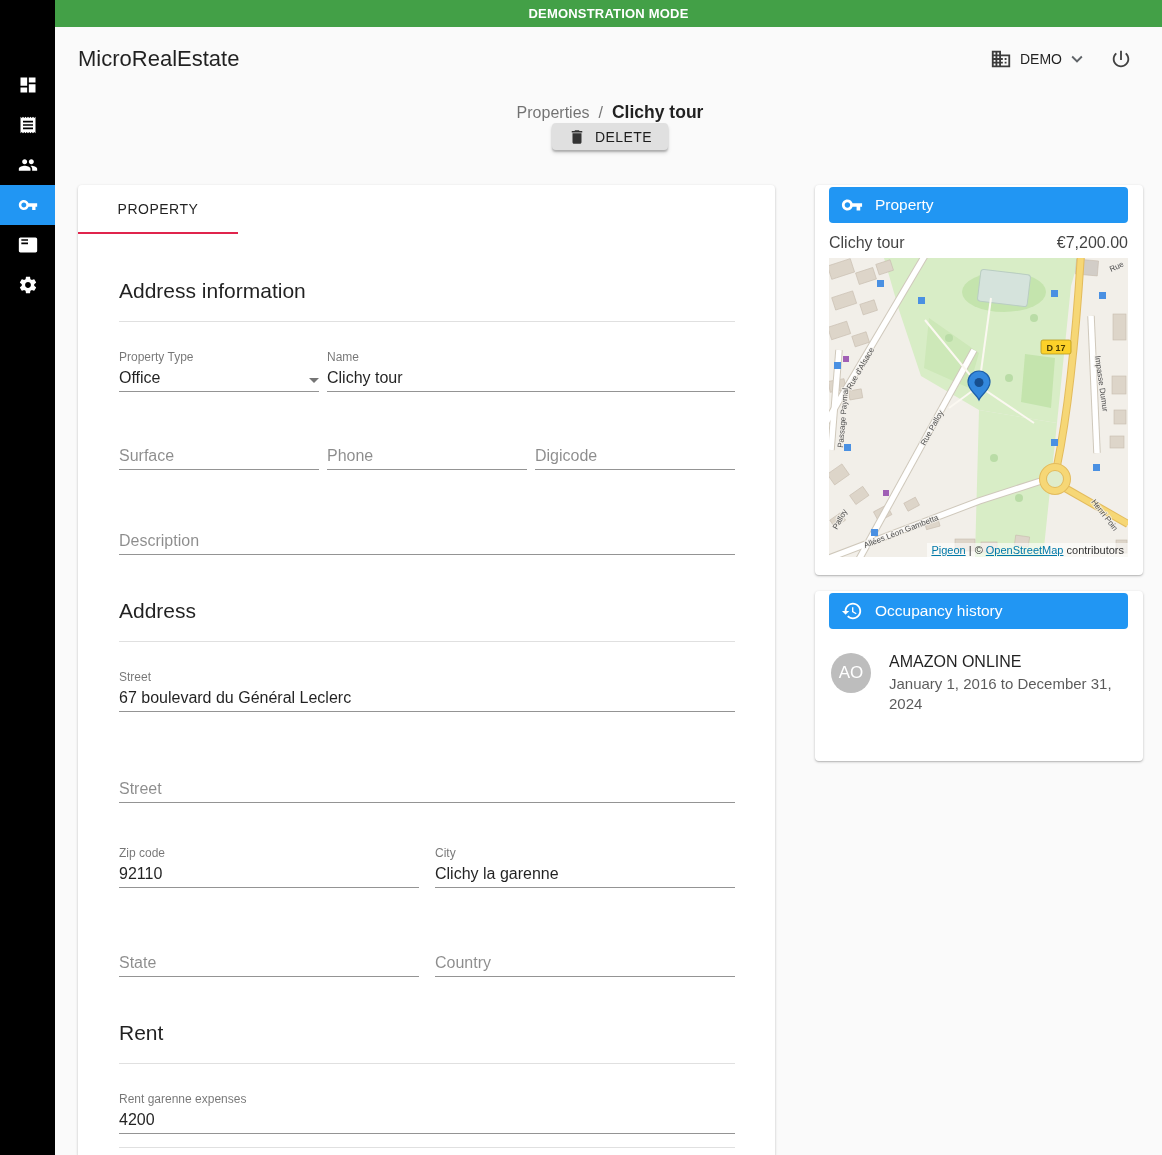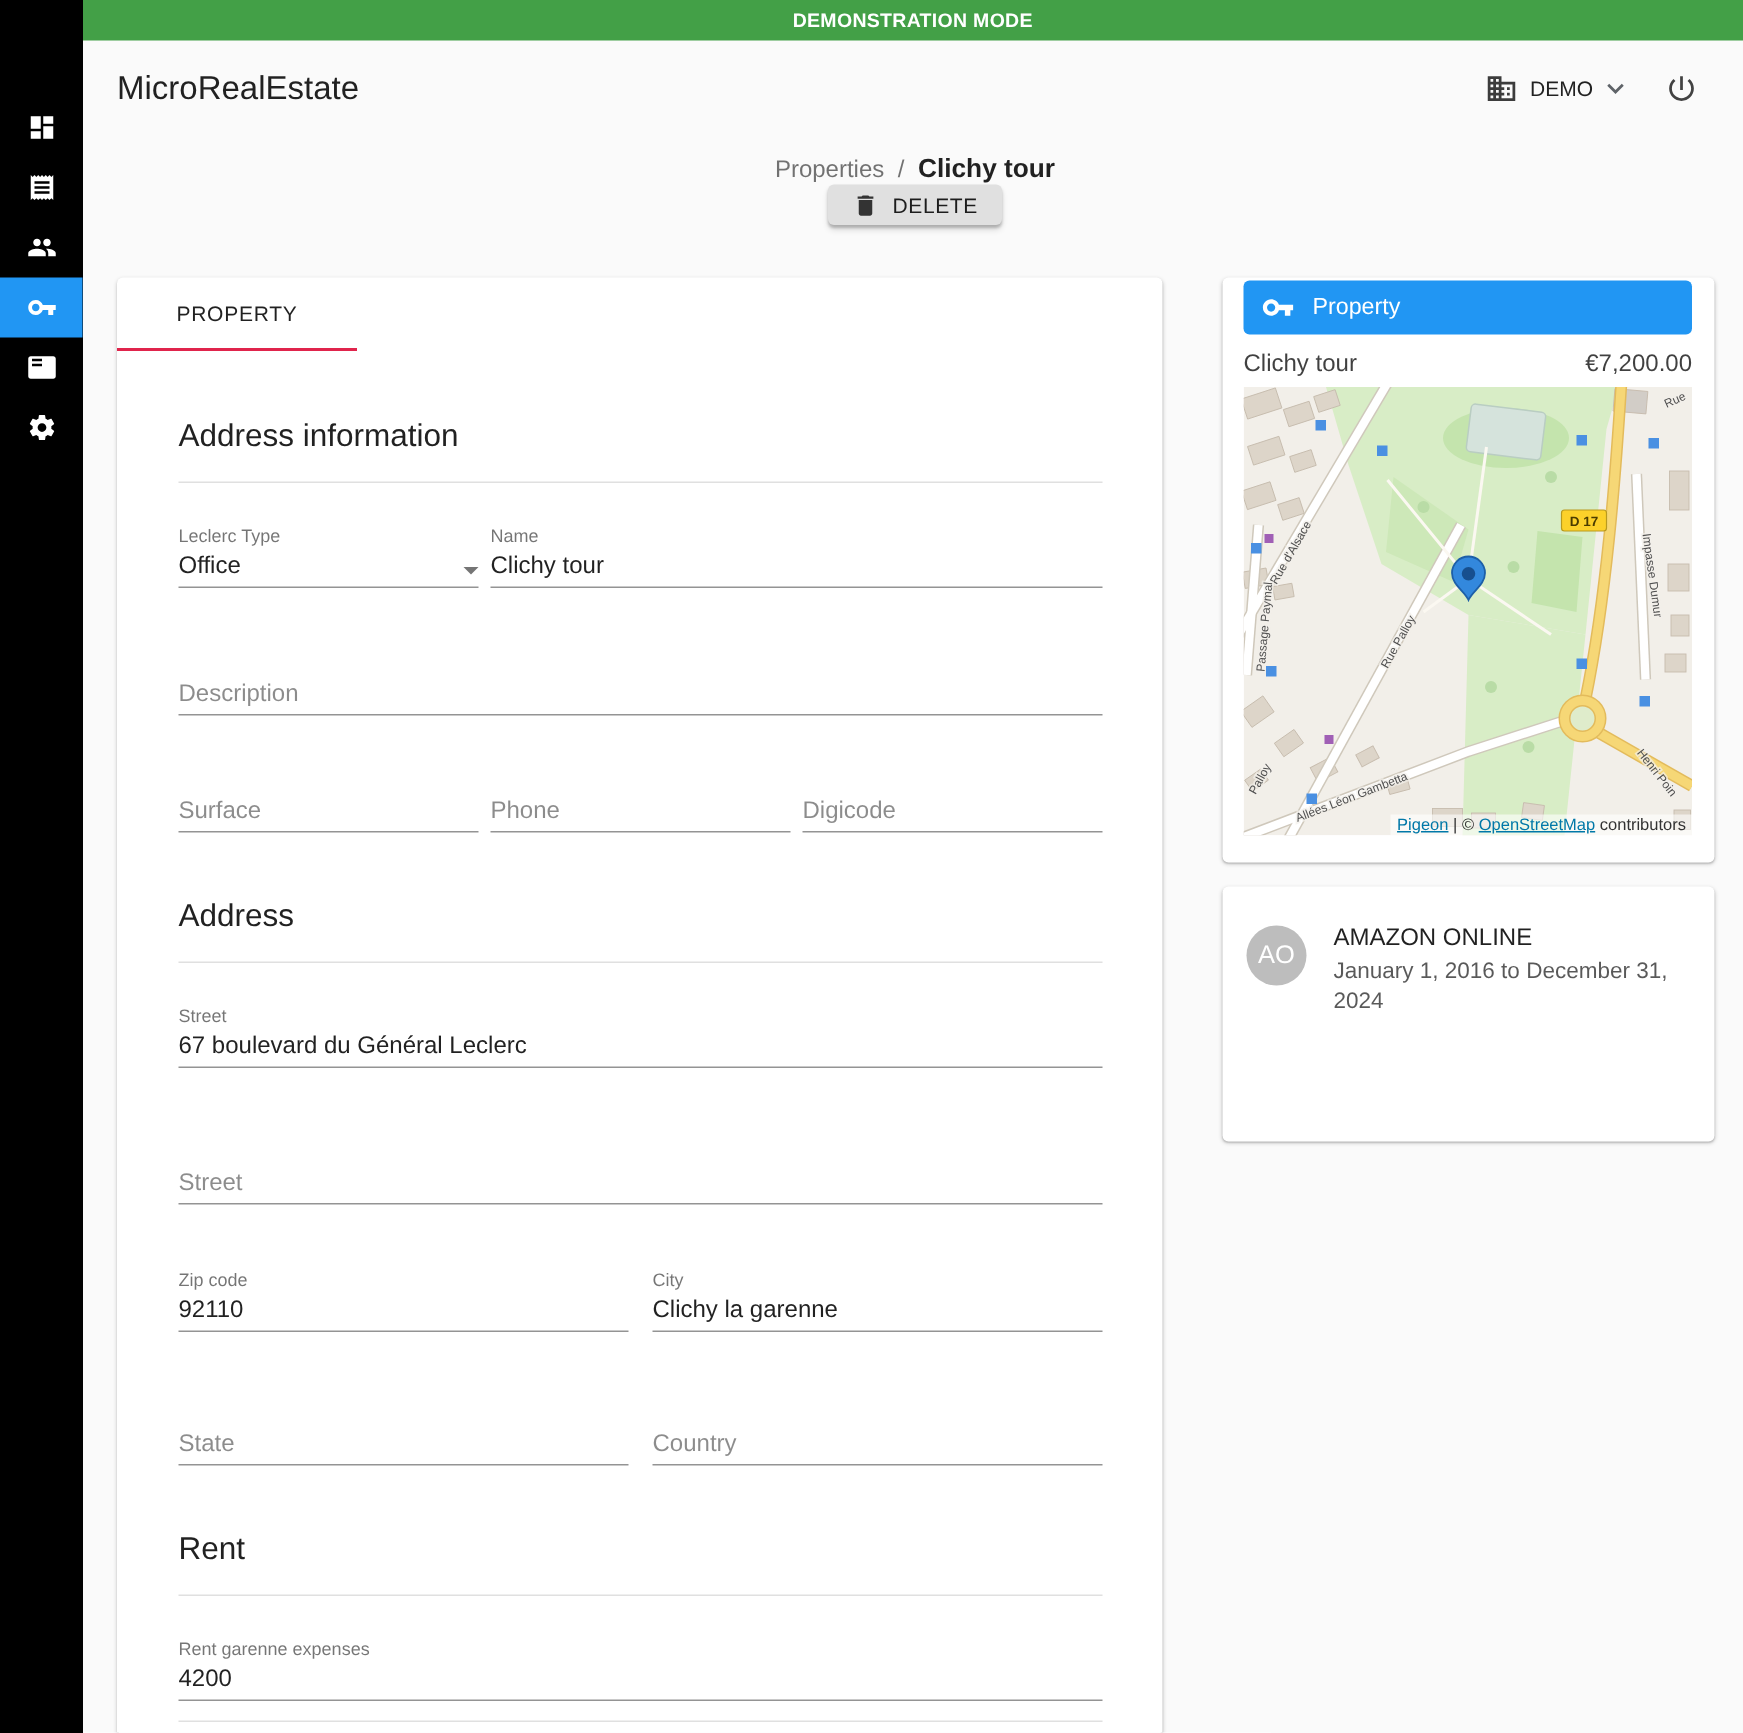--- a/index.html
+++ b/index.html
@@ -154,51 +154,51 @@
       <div class="tabbar">
         <div class="tab">PROPERTY</div>
       </div>
       <div class="form">
 
         <h2 class="sec-title">Address information</h2>
         <div class="divider"></div>
 
         <div class="row mt27">
           <div class="field w200">
-            <div class="flabel">Leclerc Type</div>
+            <div class="flabel">Property Type</div>
             <div class="fvalue select">
               <span>Office</span>
               <span class="dd-arrow"></span>
             </div>
           </div>
           <div class="field grow">
             <div class="flabel">Name</div>
             <div class="fvalue">Clichy tour</div>
           </div>
         </div>
 
+        <div class="row mt35">
+          <div class="field w200">
+            <div class="flabel"></div>
+            <div class="fvalue ph">Surface</div>
+          </div>
+          <div class="field w200">
+            <div class="flabel"></div>
+            <div class="fvalue ph">Phone</div>
+          </div>
+          <div class="field w200">
+            <div class="flabel"></div>
+            <div class="fvalue ph">Digicode</div>
+          </div>
+        </div>
+
         <div class="row mt42">
           <div class="field grow">
             <div class="flabel"></div>
             <div class="fvalue ph">Description</div>
-          </div>
-        </div>
-
-        <div class="row mt35">
-          <div class="field w200">
-            <div class="flabel"></div>
-            <div class="fvalue ph">Surface</div>
-          </div>
-          <div class="field w200">
-            <div class="flabel"></div>
-            <div class="fvalue ph">Phone</div>
-          </div>
-          <div class="field w200">
-            <div class="flabel"></div>
-            <div class="fvalue ph">Digicode</div>
           </div>
         </div>
 
         <h2 class="sec-title mt41">Address</h2>
         <div class="divider"></div>
 
         <div class="row mt27">
           <div class="field grow">
             <div class="flabel">Street</div>
             <div class="fvalue">67 boulevard du Général Leclerc</div>
@@ -376,20 +376,26 @@
             <a>Pigeon</a>
             <span>|</span>
             <span>©</span>
             <a>OpenStreetMap</a>
             <span>contributors</span>
           </div>
         </div>
       </section>
 
       <section class="card side-card occ-card">
+        <div class="card-head">
+          <svg viewBox="0 0 24 24">
+              <path d="M13 3c-4.97 0-9 4.03-9 9H1l3.89 3.89.07.14L9 12H6c0-3.87 3.13-7 7-7s7 3.13 7 7-3.13 7-7 7c-1.93 0-3.68-.79-4.94-2.06l-1.42 1.42C8.27 19.99 10.51 21 13 21c4.97 0 9-4.03 9-9s-4.03-9-9-9zm-1 5v5l4.28 2.54.72-1.21-3.5-2.08V8H12z"></path>
+            </svg>
+          <span>Occupancy history</span>
+        </div>
         <div class="occ-item">
           <div class="avatar">AO</div>
           <div>
             <div class="occ-name">AMAZON ONLINE</div>
             <div class="occ-period">January 1, 2016 to December 31, 2024</div>
           </div>
         </div>
       </section>
 
     </aside>

